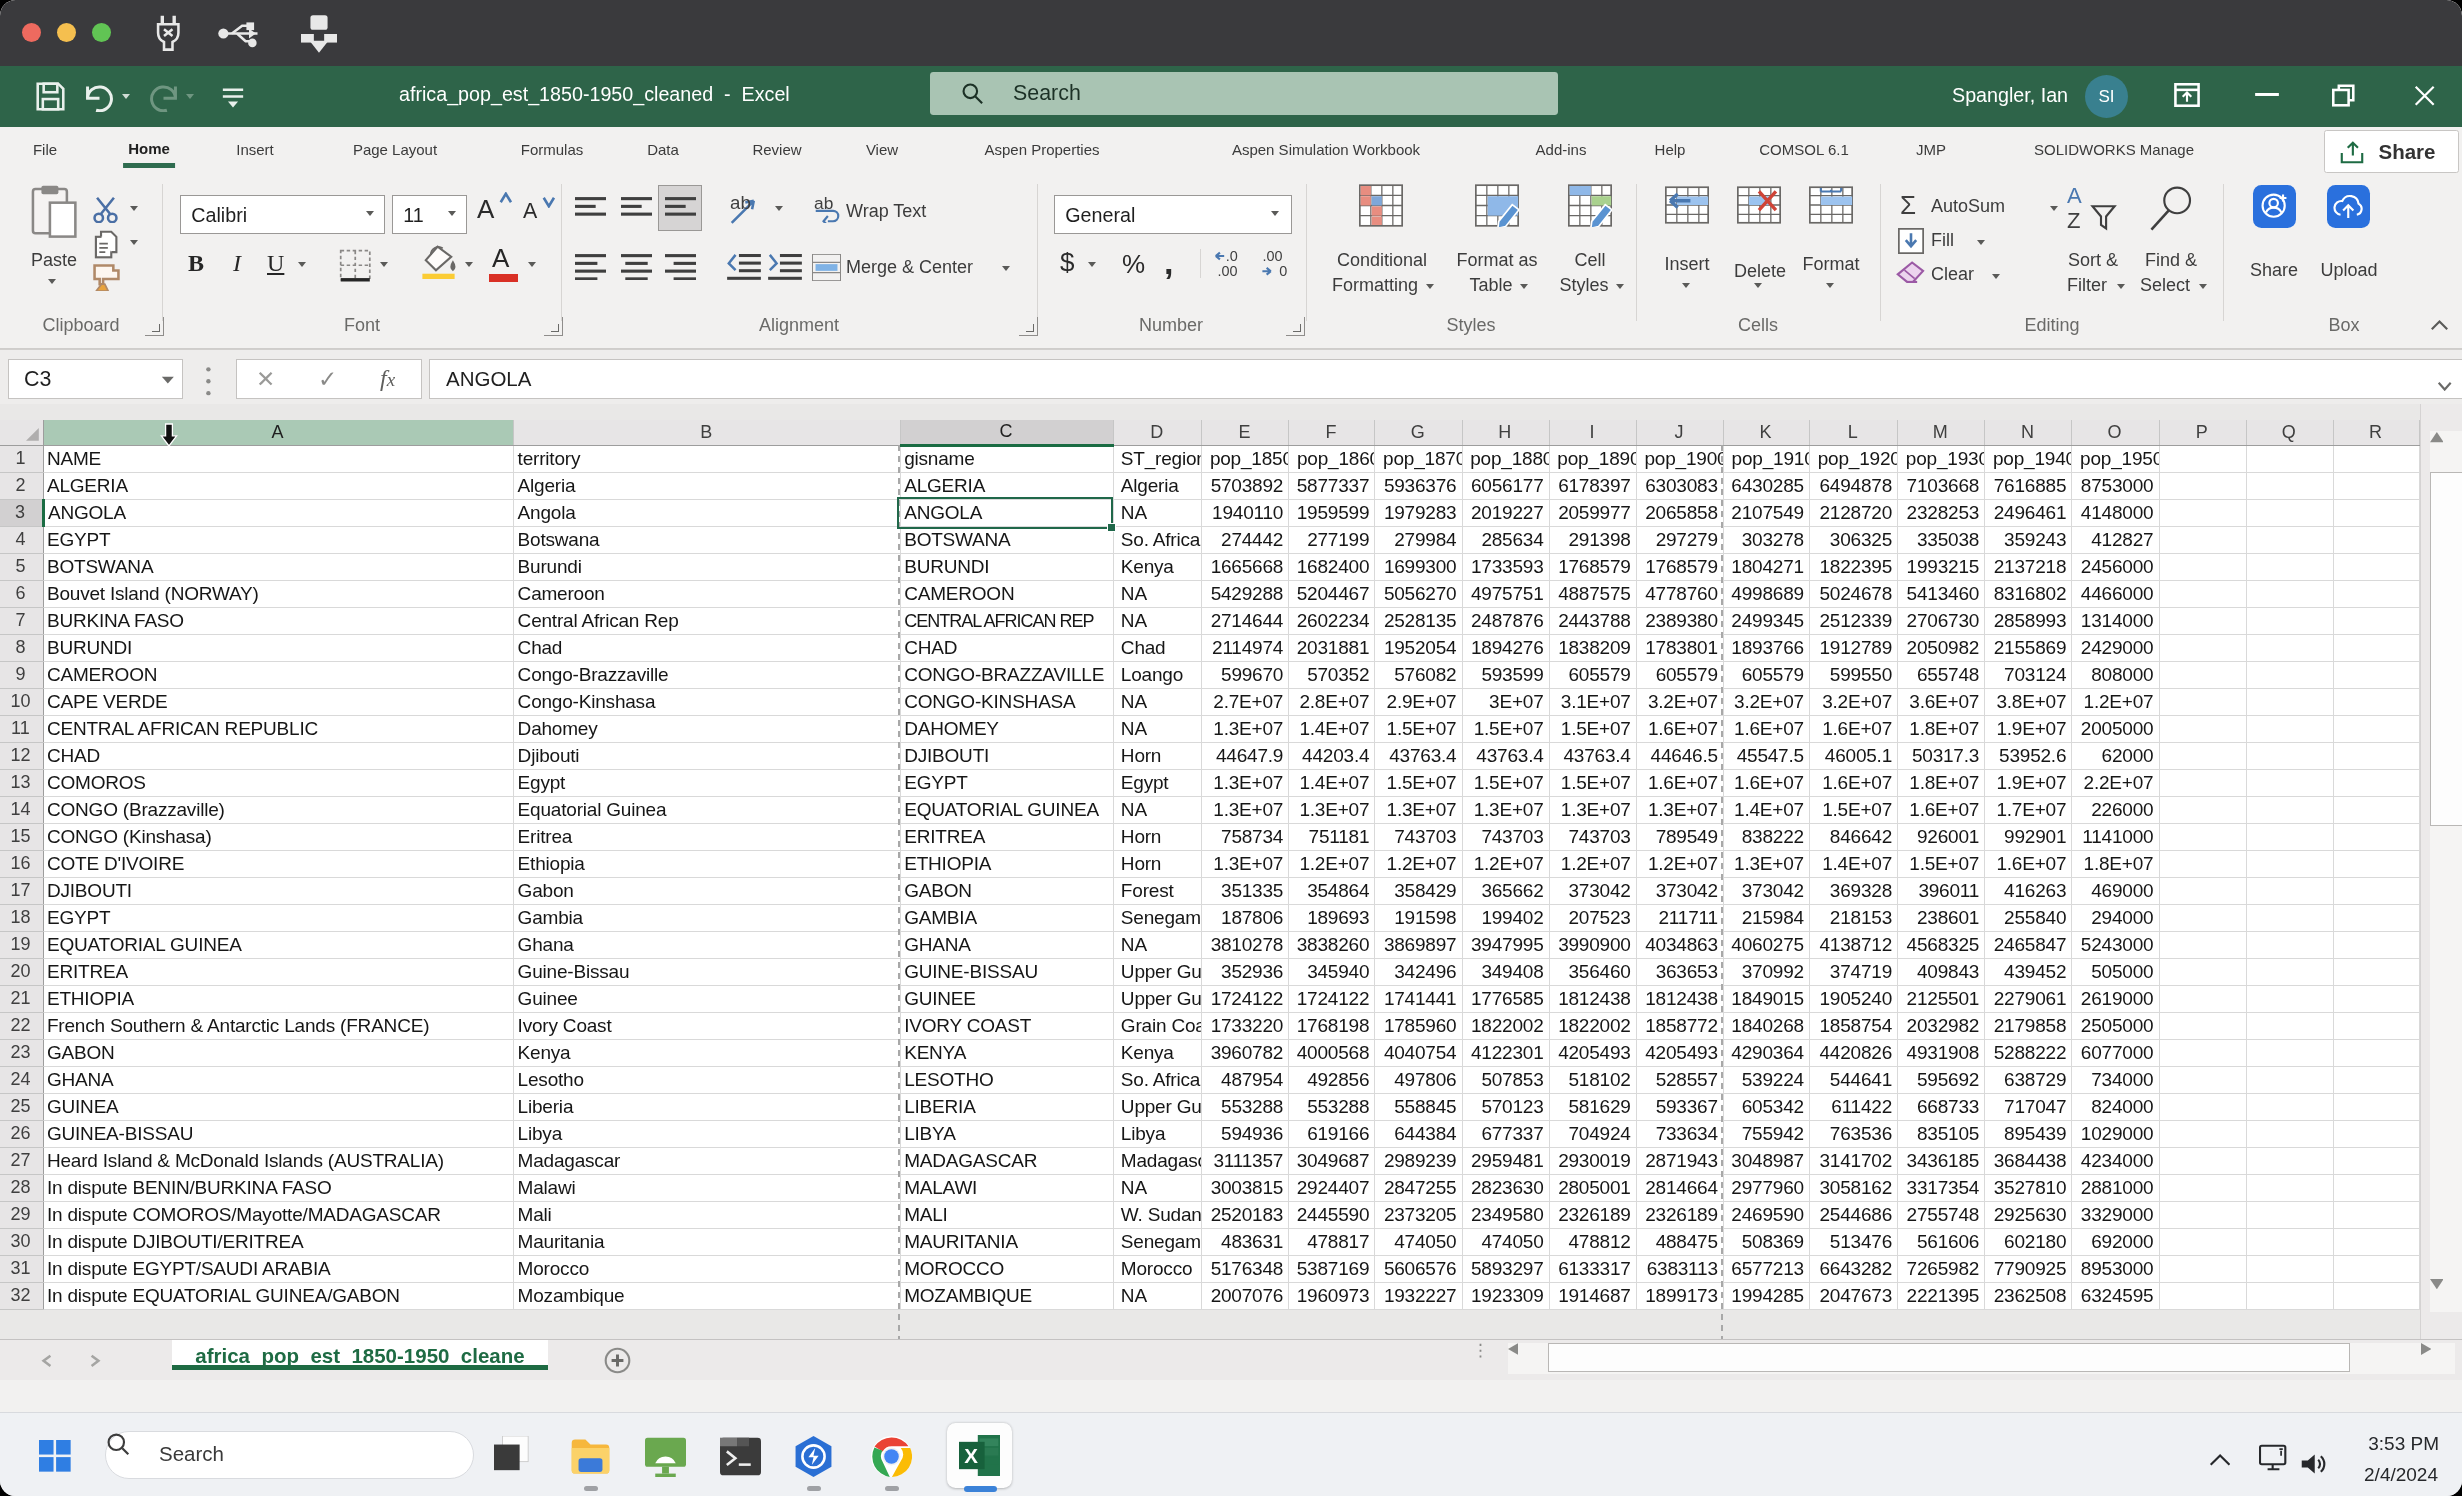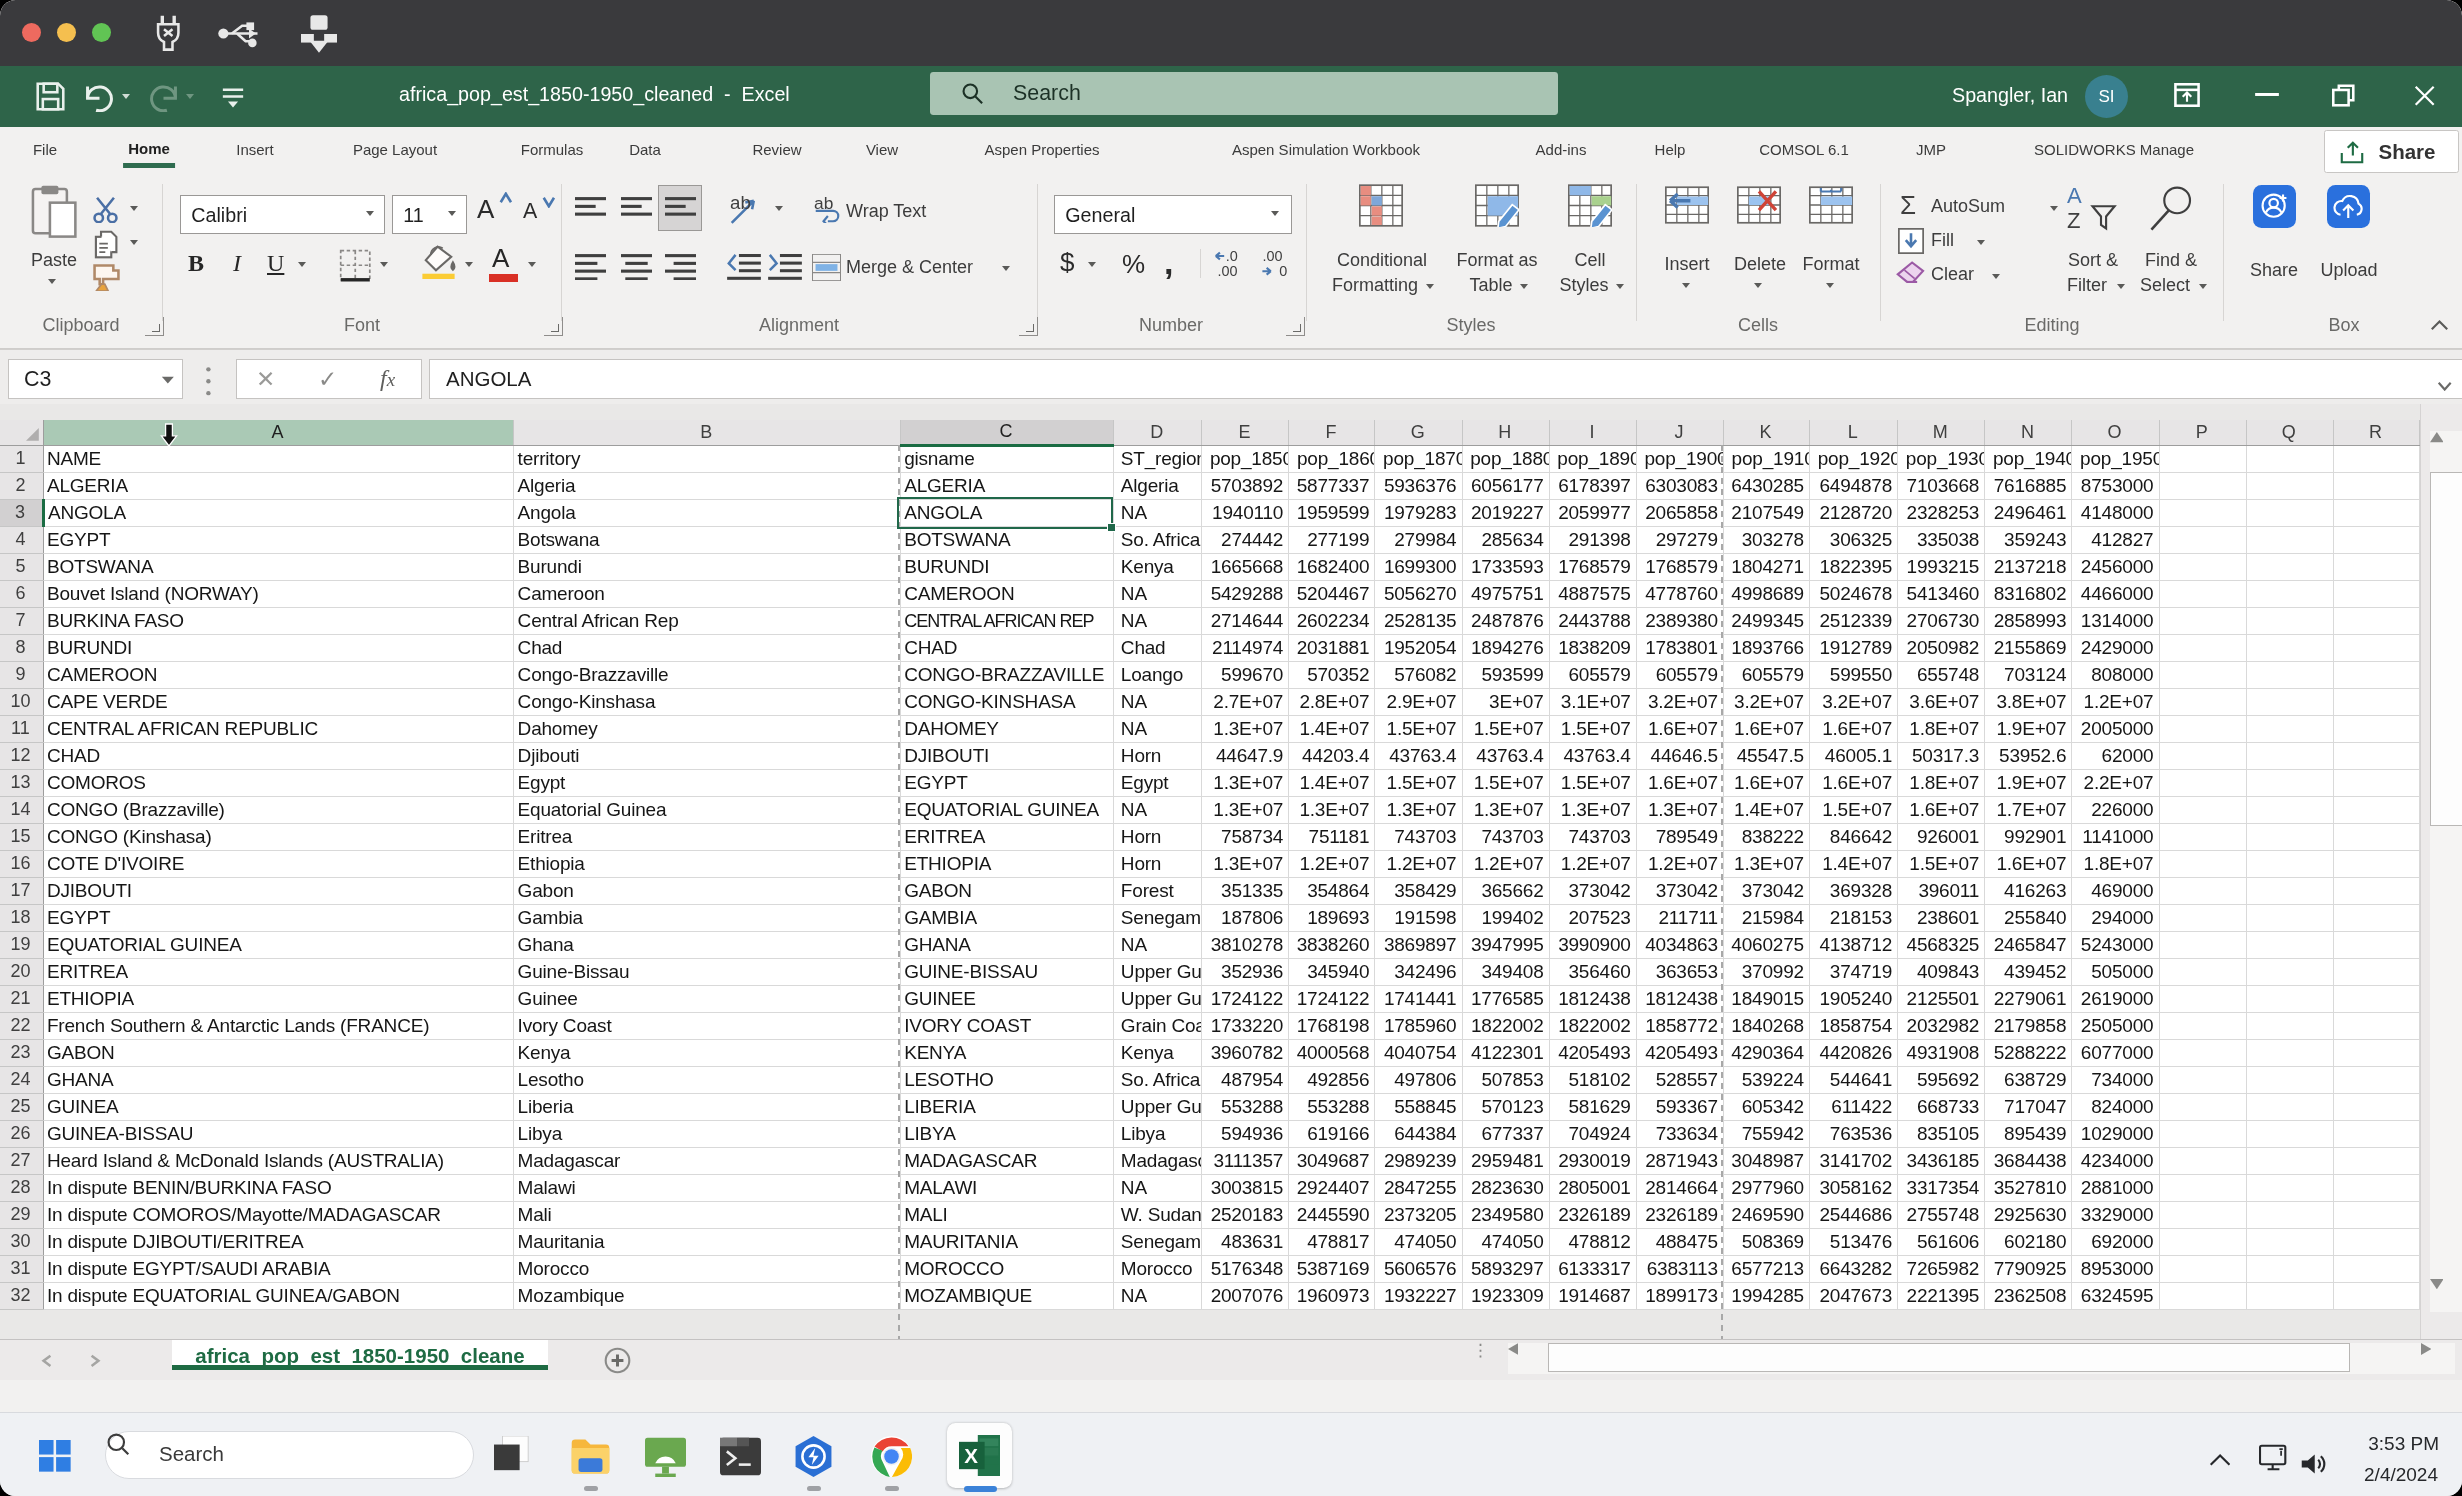--- a/index.html
+++ b/index.html
@@ -134,21 +134,21 @@
       </svg>
 <svg class="abs" style="left:2414px;top:19px" width="21.4" height="21.4" viewBox="0 0 25 25" fill="none">
         <path d="M2 2 L23 23 M23 2 L2 23" stroke="#fff" stroke-width="2.6"></path>
       </svg>
 </div>
 <div class="abs" id="tabrow">
 <div class="rtab" style="left:45px">File</div>
 <div class="rtab" style="left:255px">Insert</div>
 <div class="rtab" style="left:395px">Page Layout</div>
 <div class="rtab" style="left:552px">Formulas</div>
-<div class="rtab" style="left:645px">Data</div>
+<div class="rtab" style="left:663px">Data</div>
 <div class="rtab" style="left:777px">Review</div>
 <div class="rtab" style="left:882px">View</div>
 <div class="rtab" style="left:1042px">Aspen Properties</div>
 <div class="rtab" style="left:1326px">Aspen Simulation Workbook</div>
 <div class="rtab" style="left:1561px">Add-ins</div>
 <div class="rtab" style="left:1670px">Help</div>
 <div class="rtab" style="left:1804px">COMSOL 6.1</div>
 <div class="rtab" style="left:1931px">JMP</div>
 <div class="rtab" style="left:2114px">SOLIDWORKS Manage</div>
 <div class="rtab" id="hometab" style="left:149px">Home</div>
@@ -352,21 +352,21 @@
         <path d="M30 17 H6 M6 17 l9 -8 M6 17 l9 8" stroke="#4a78b0" stroke-width="4"></path>
       </svg>
 <div class="rlblc" style="left:1687px;top:79px">Insert</div>
 <div class="caret" style="left:1682px;top:108px"></div>
 <svg class="abs" style="left:1737px;top:11px" width="44" height="38" viewBox="0 0 52 44" fill="none">
         <rect x="1" y="1" width="50" height="42" stroke="#6a6866" stroke-width="2" fill="#fff"></rect>
         <path d="M1 11 H51 M1 22 H51 M1 33 H51 M14 1 V43 M27 1 V43 M40 1 V43" stroke="#6a6866" stroke-width="1.5"></path>
         <rect x="14" y="12" width="24" height="10" fill="#9cc3ef"></rect>
         <path d="M26 6 L46 28 M46 6 L26 28" stroke="#d04437" stroke-width="4"></path>
       </svg>
-<div class="rlblc" style="left:1760px;top:79px">Delete</div>
+<div class="rlblc" style="left:1760px;top:86px">Delete</div>
 <div class="caret" style="left:1754px;top:108px"></div>
 <svg class="abs" style="left:1809px;top:11px" width="44" height="38" viewBox="0 0 52 44" fill="none">
         <rect x="1" y="1" width="50" height="42" stroke="#6a6866" stroke-width="2" fill="#fff"></rect>
         <path d="M1 11 H51 M1 22 H51 M1 33 H51 M14 1 V43 M27 1 V43 M40 1 V43" stroke="#6a6866" stroke-width="1.5"></path>
         <rect x="14" y="12" width="37" height="10" fill="#9cc3ef"></rect>
         <path d="M14 0 h24 M14 -4 v4 M26 -2 v2 M38 -4 v4" stroke="#4a78b0" stroke-width="2.5" transform="translate(0,6)"></path>
       </svg>
 <div class="rlblc" style="left:1831px;top:79px">Format</div>
 <div class="caret" style="left:1826px;top:108px"></div>
 <div class="rlbl" style="left:1900px;top:15.4px;font-size:26px;color:#3f3f3f">Σ</div>

